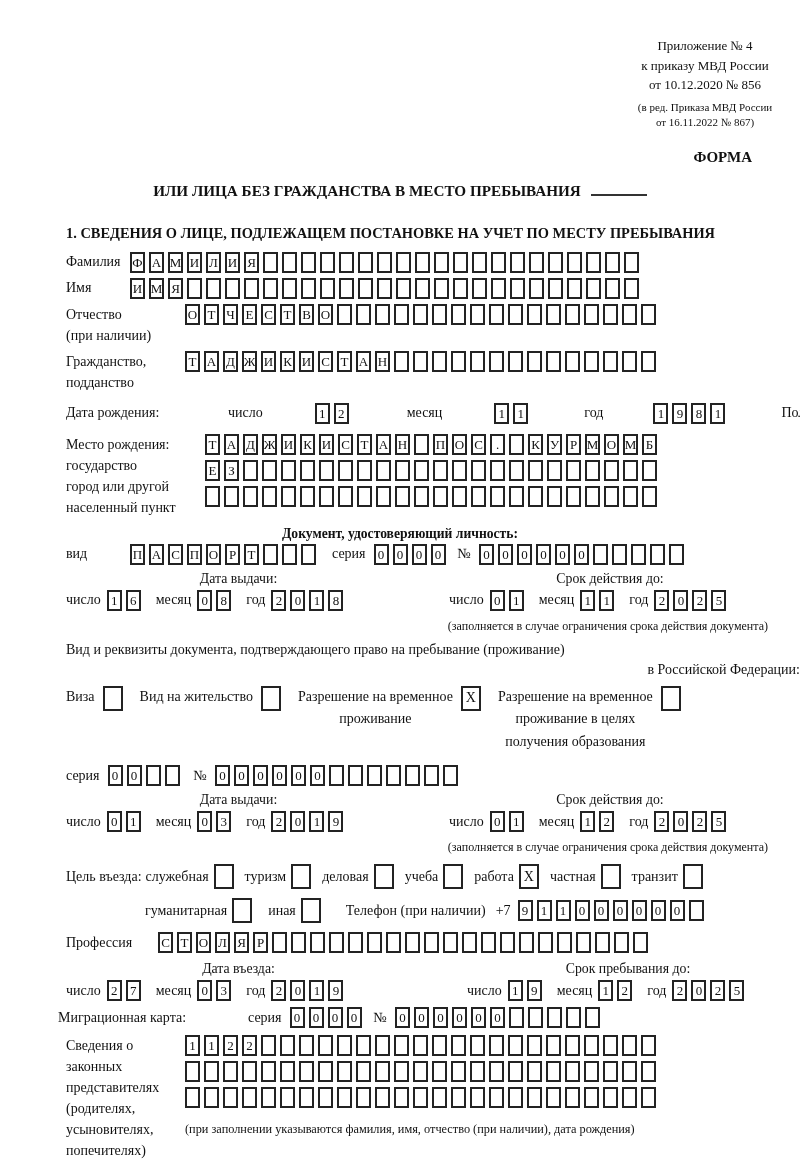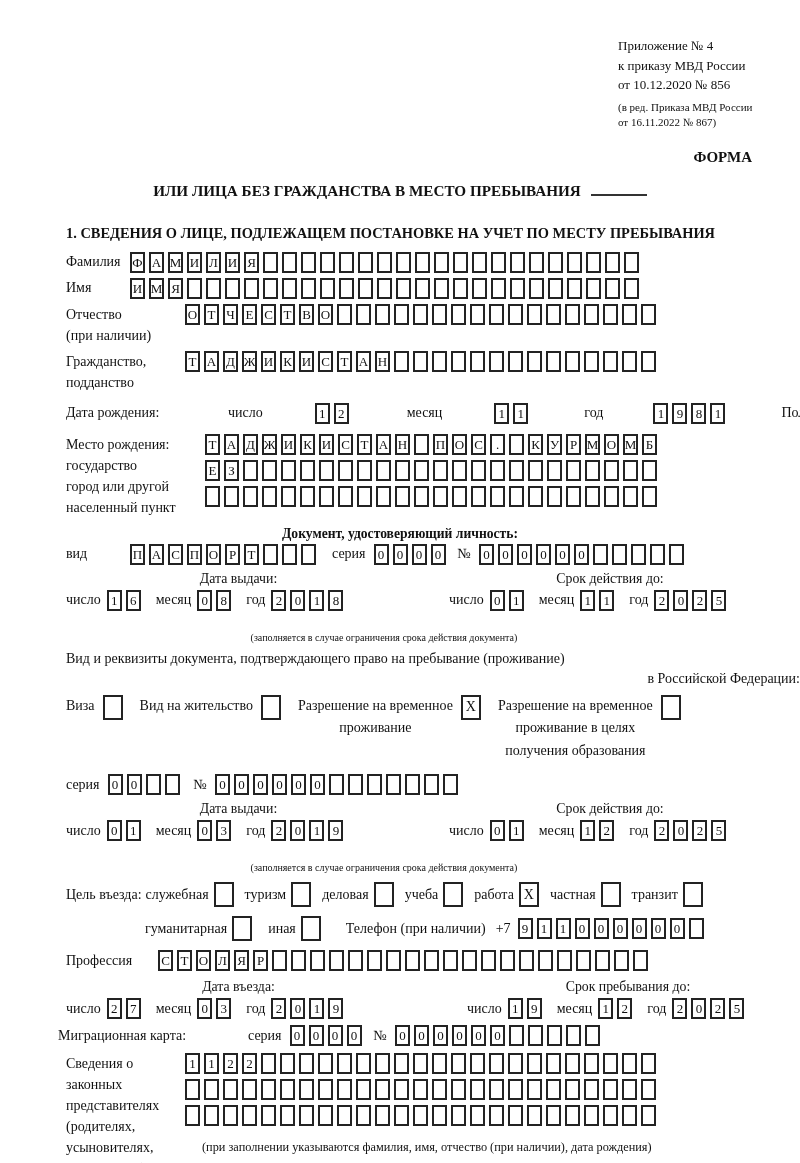--- a/index.html
+++ b/index.html
@@ -6,21 +6,21 @@
   html,body { margin:0; padding:0; }
   body {
     width: 800px; height: 1163px;
     background: #ffffff; color: #111;
     font-family: "Liberation Serif", serif;
     font-size: 14px; overflow: hidden;
   }
   .page { position: relative; width: 800px; height: 1163px; }
 
   
-  .hdr { margin: 36px 8px 0 618px; font-size: 13px; line-height: 1.5; }
+  .hdr { margin: 36px 8px 0 618px; font-size: 13px; line-height: 1.5; text-align: center; }
   .hdr-sub { font-size: 11px; margin-top: 5px; line-height: 1.45; }
   .forma { text-align: right; padding-right: 48px; margin-top: 18px;
            font-weight: bold; font-size: 15px; }
 
   .title { text-align: center; font-weight: bold; font-size: 15.2px;
            margin-top: 13px; line-height: 1.55; }
   .tline { display: inline-block; width: 56px; border-bottom: 2px solid #333;
            margin-left: 10px; height: 14px; }
 
   .sec-heading { margin: 22px 0 10px 66px; font-weight: bold; font-size: 14.4px; }
@@ -49,21 +49,21 @@
                  margin-top: 8px; margin-bottom: 2px; }
 
   
   .datepair { display: flex; margin: 6px 0 0 66px; }
   .dp-col1 { width: 345px; margin-right: 38px; }
   .dp-col2 { width: 322px; }
   .dp-head { text-align: center; font-size: 13.8px; margin-bottom: 3px; }
   .dp-row { display: flex; align-items: center; }
   .dp-row .lbl { margin-right: 6px; }
   .dp-row .cells { margin-right: 11px; }
-  .note { text-align: center; margin-right: 32px; font-size: 10px; margin-top: 21px; }
+  .note { text-align: right; margin-right: 32px; font-size: 12px; margin-top: 8px; }
 
   
   .res-line { margin: 8px 0 0 66px; }
   .opts { display: flex; align-items: flex-start; margin: 8px 0 0 66px; }
   .opt { display: flex; align-items: flex-start; margin-right: 13px; }
   .opt:last-child { margin-right: 0; }
   .opt-text { text-align: center; line-height: 1.6; }
   .opt .big { margin-left: 8px; margin-top: 0; }
 
   
@@ -71,21 +71,21 @@
   .purp .p-item { display: flex; align-items: center; margin-right: 7px; }
   .purp .p-item .big { margin-left: 5px; }
   .purp2 { margin-left: 145px; }
   .phone-lbl { margin: 0 10px 0 14px; }
   .phone-pfx { margin-right: 7px; }
 
   .mig { display: flex; align-items: center; margin: 6px 0 0 58px; }
   .sp-r8 { margin-right: 8px; }
 
   .reps { display: flex; align-items: flex-start; margin: 7px 0 0 66px; }
-  .reps-note { font-size: 12.3px; margin-top: 9px; margin-left: 17px; font-family: Liberation Serif, serif; }
+  .reps-note { font-size: 12.3px; margin-top: 9px; margin-left: 0; font-family: Liberation Serif, serif; }
 
   .bd-gap { margin: 0 8px 0 0; }
 </style>
 </head>
 <body>
 
 <div class="page">
 
   <div class="hdr">
     <div>Приложение № 4</div>

